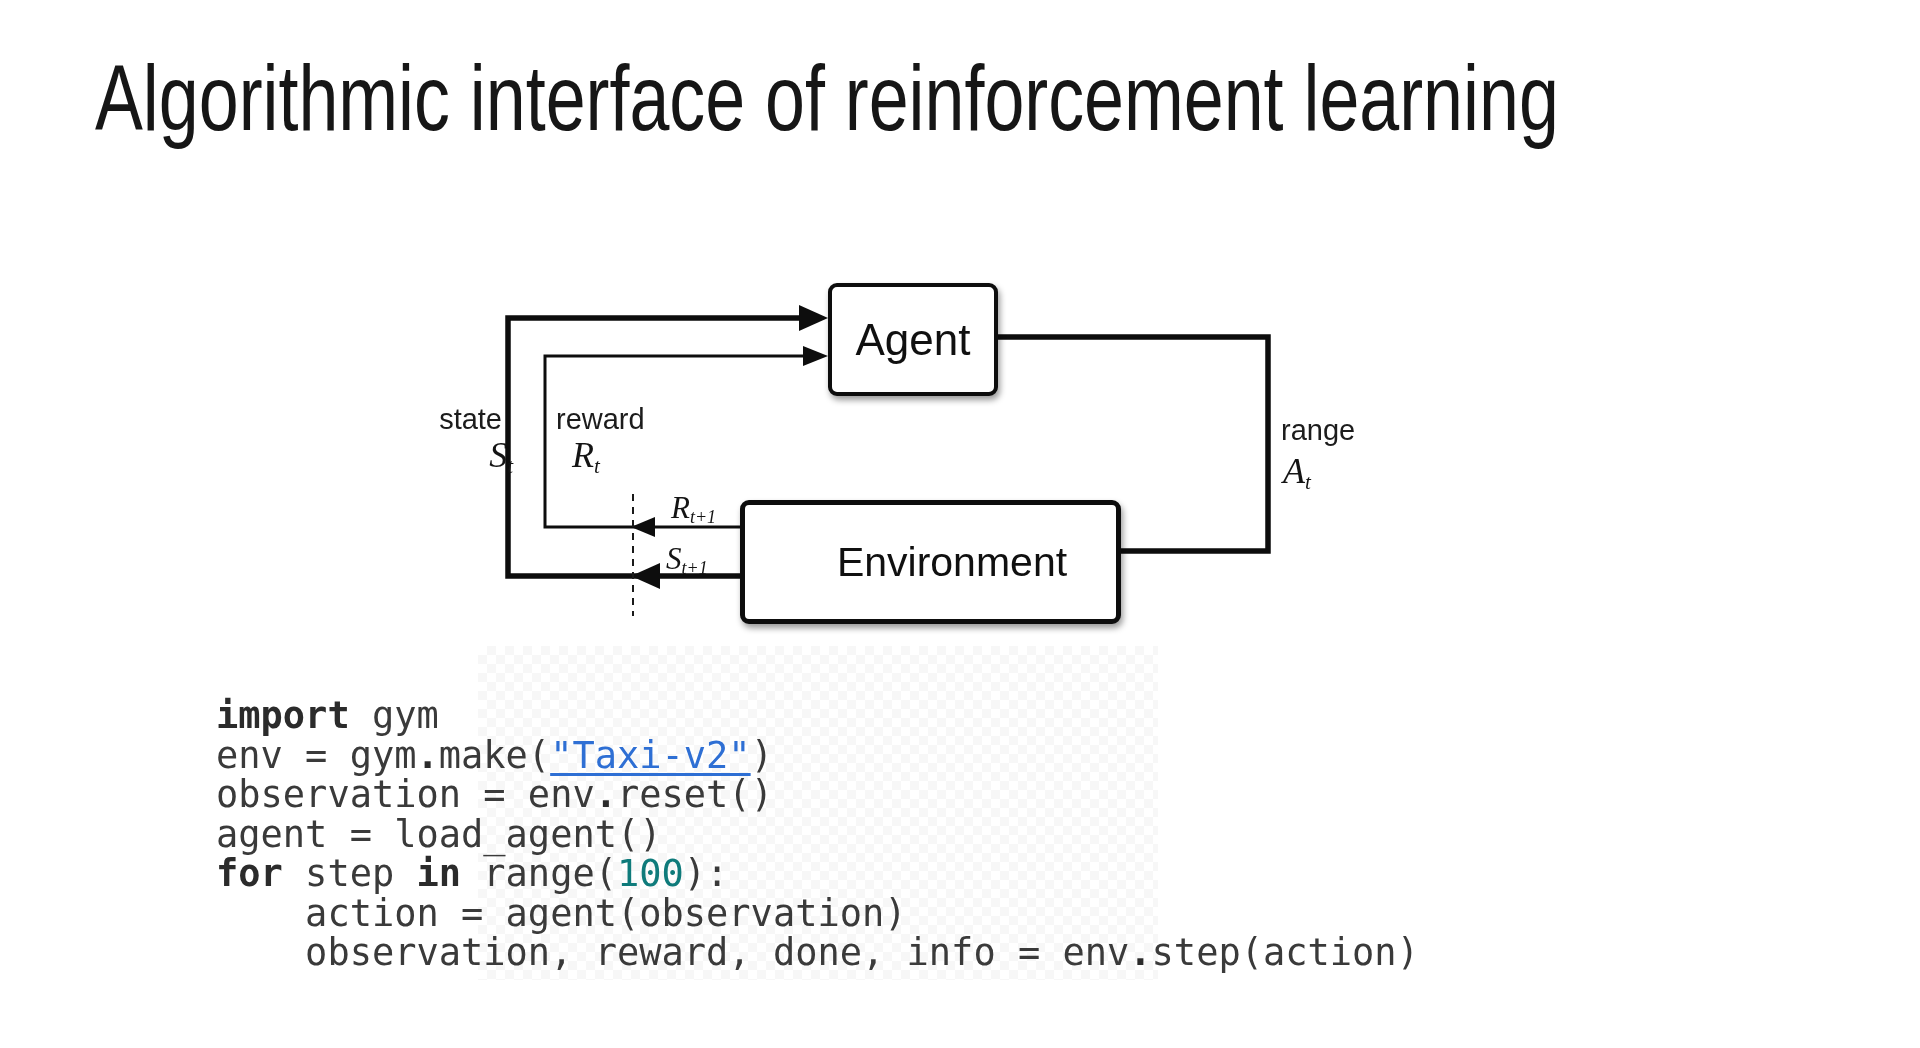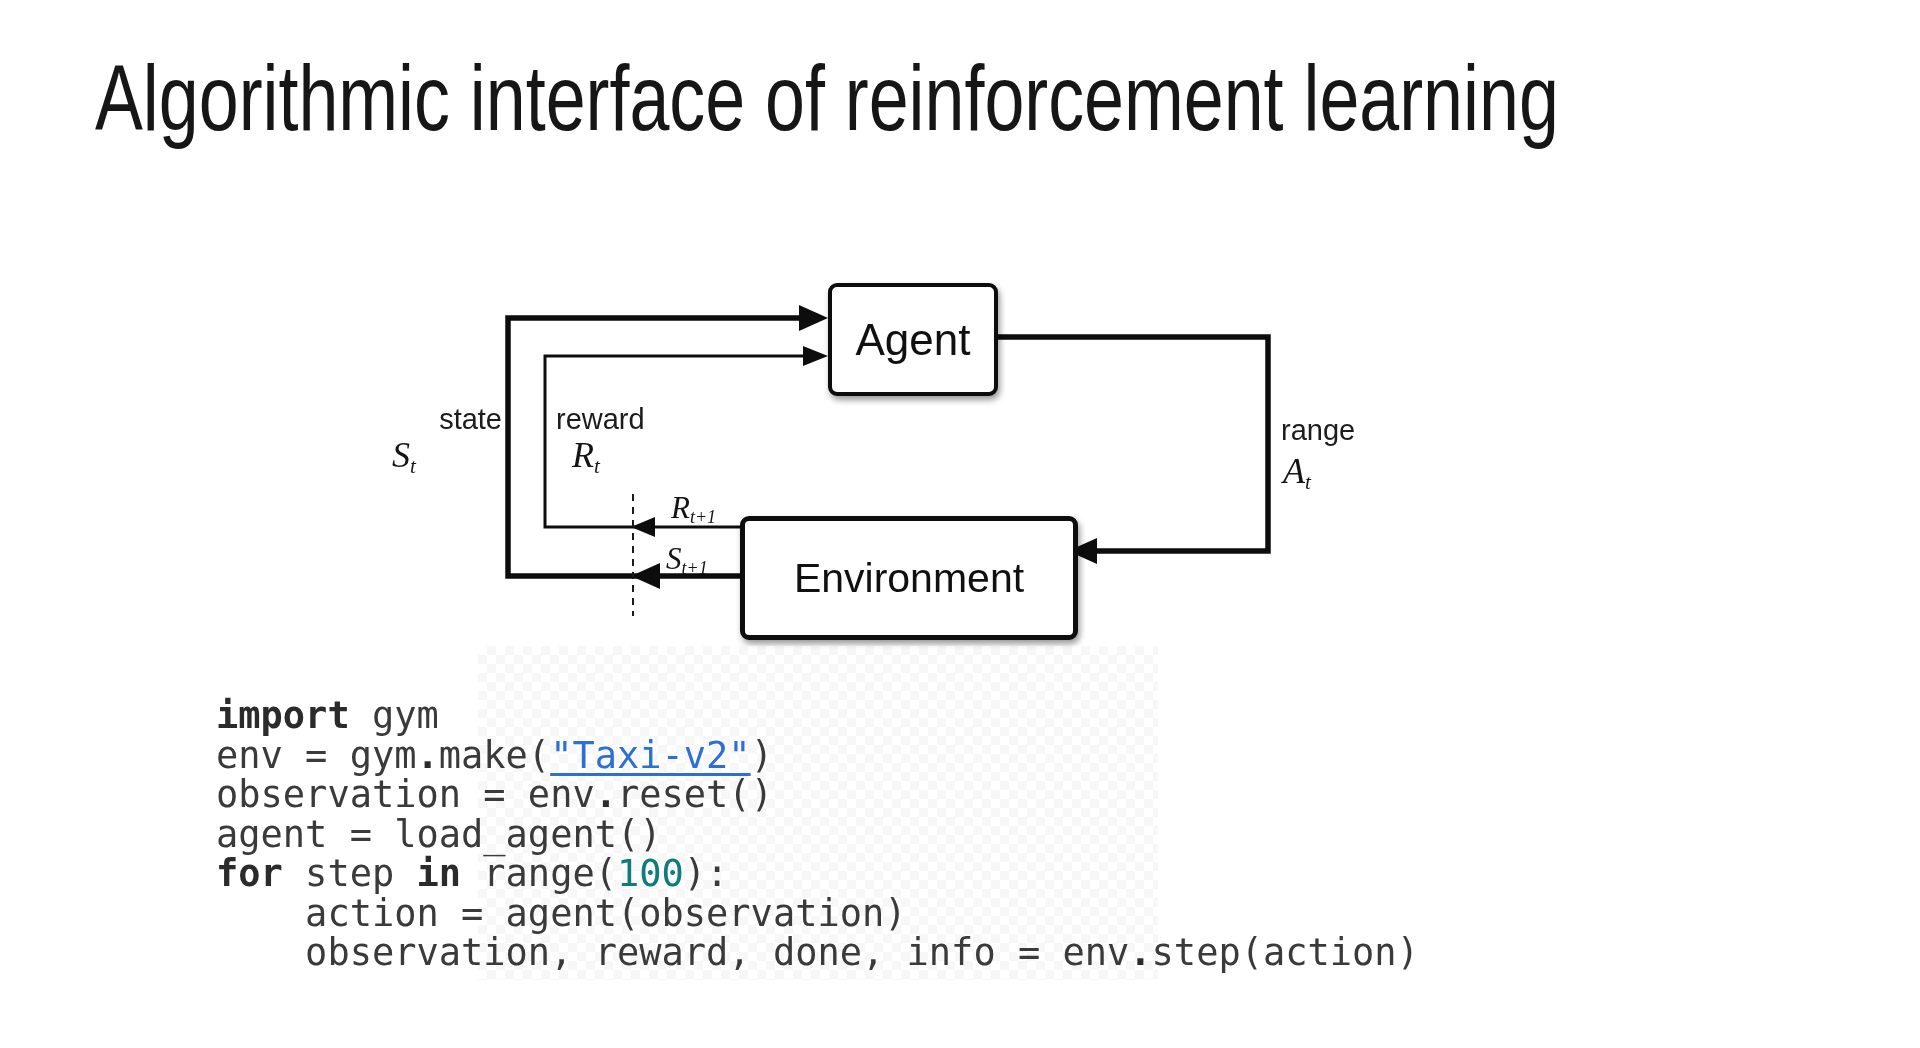--- a/index.html
+++ b/index.html
@@ -17,33 +17,33 @@
 
   
   .diagram-svg{position:absolute;left:0;top:0;width:1920px;height:1048px;}
   .box{
     position:absolute;background:#ffffff;border:4px solid #0d0d0d;
     border-radius:9px;display:flex;align-items:center;justify-content:center;
     box-shadow:2px 4px 6px rgba(0,0,0,0.40);
   }
   .agent-box{left:828px;top:283px;width:162px;height:105px;}
   .agent-box span{font-size:44px;color:#101010;}
-  .env-box{left:740px;top:516px;width:328px;height:114px;border-width:5px;}
+  .env-box{left:740px;top:500px;width:328px;height:114px;border-width:5px;padding-left:43px;}
   .env-box span{font-size:41px;color:#101010;}
 
   .dlabel{position:absolute;font-size:29px;color:#1c1c1c;white-space:nowrap;}
   .sym{position:absolute;font-family:"Liberation Serif",serif;font-style:italic;
        color:#141414;white-space:nowrap;}
   .sym .base{font-size:36px;}
   .sym sub{font-size:21px;line-height:0;vertical-align:-6px;font-style:italic;}
   .sym.small .base{font-size:31px;}
   .sym.small sub{font-size:18px;vertical-align:-5px;}
 
   #lbl-state{left:380px;top:403px;width:122px;text-align:right;}
-  #sym-state{left:392px;top:434px;width:112px;text-align:left;}
+  #sym-state{left:401px;top:434px;width:112px;text-align:right;}
   #lbl-reward{left:556px;top:403px;}
   #sym-reward{left:572px;top:434px;}
   #sym-next-reward{left:671px;top:490px;}
   #sym-next-state{left:666px;top:541px;}
   #lbl-action{left:1281px;top:414px;}
   #sym-action{left:1283px;top:450px;}
 
   
   .checker{
     position:absolute;left:478px;top:646px;width:680px;height:334px;

